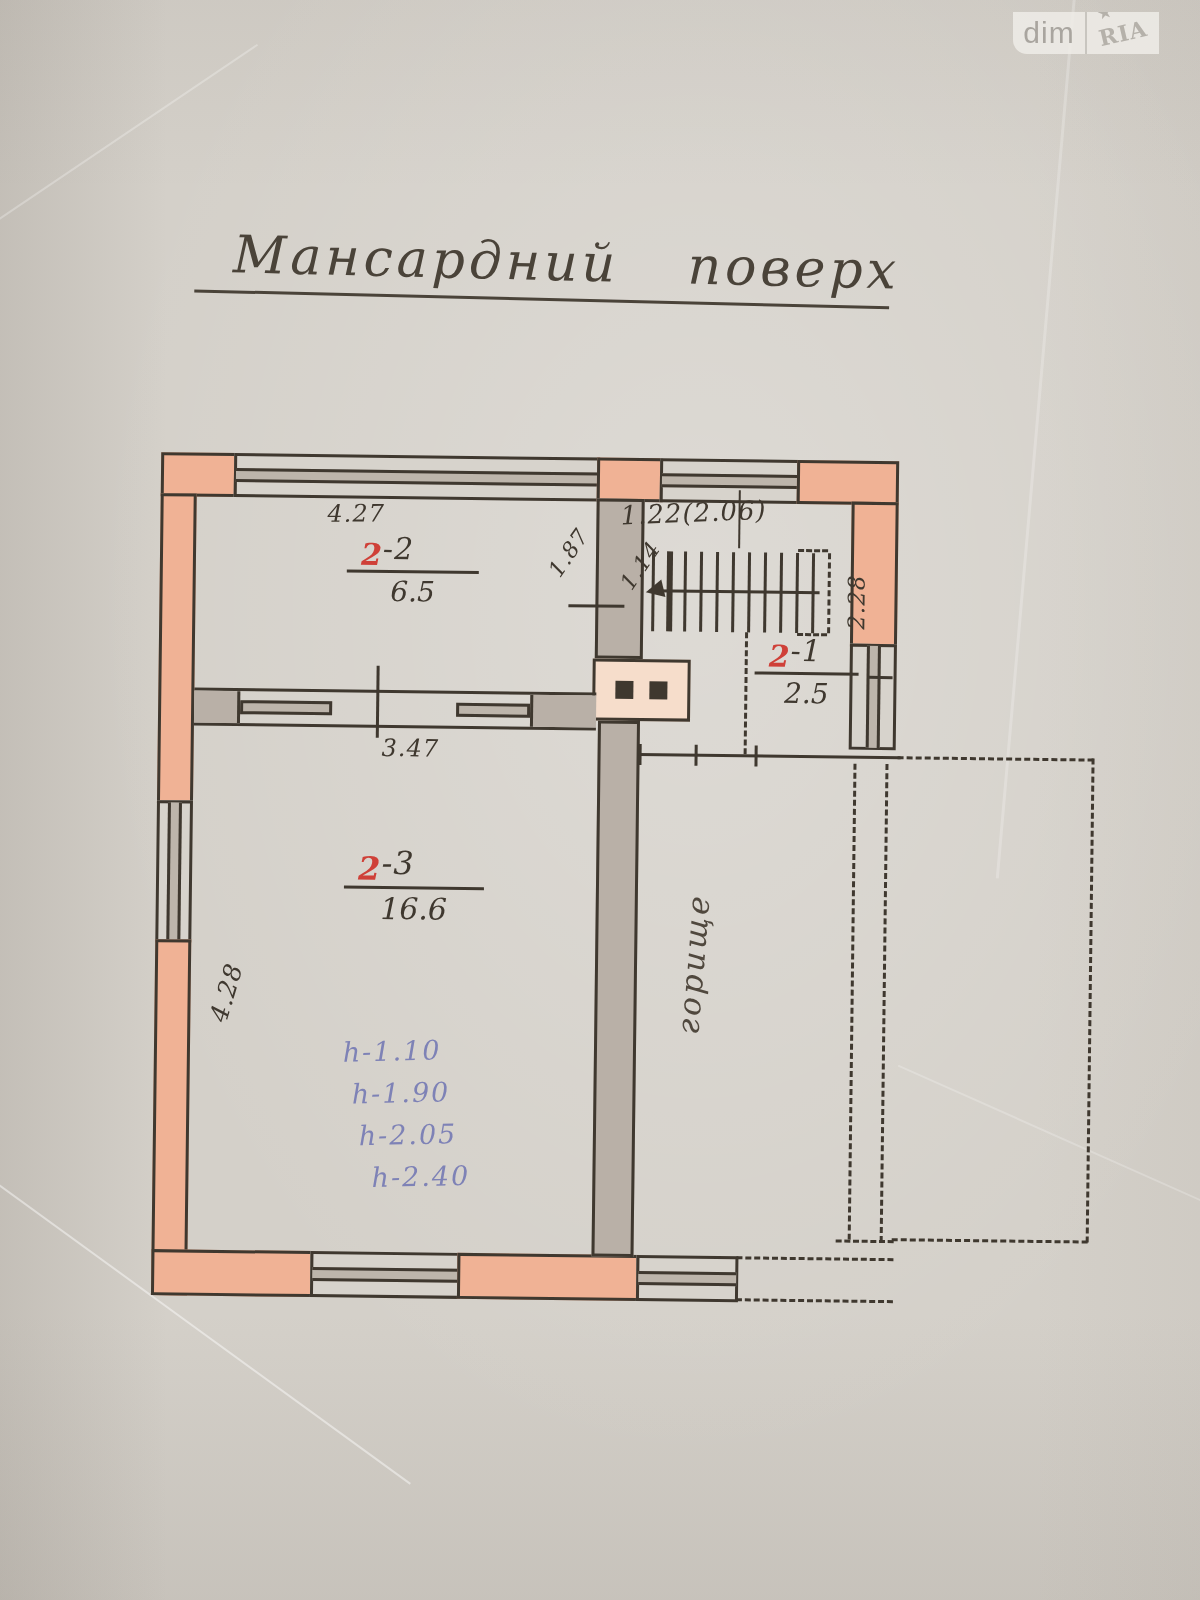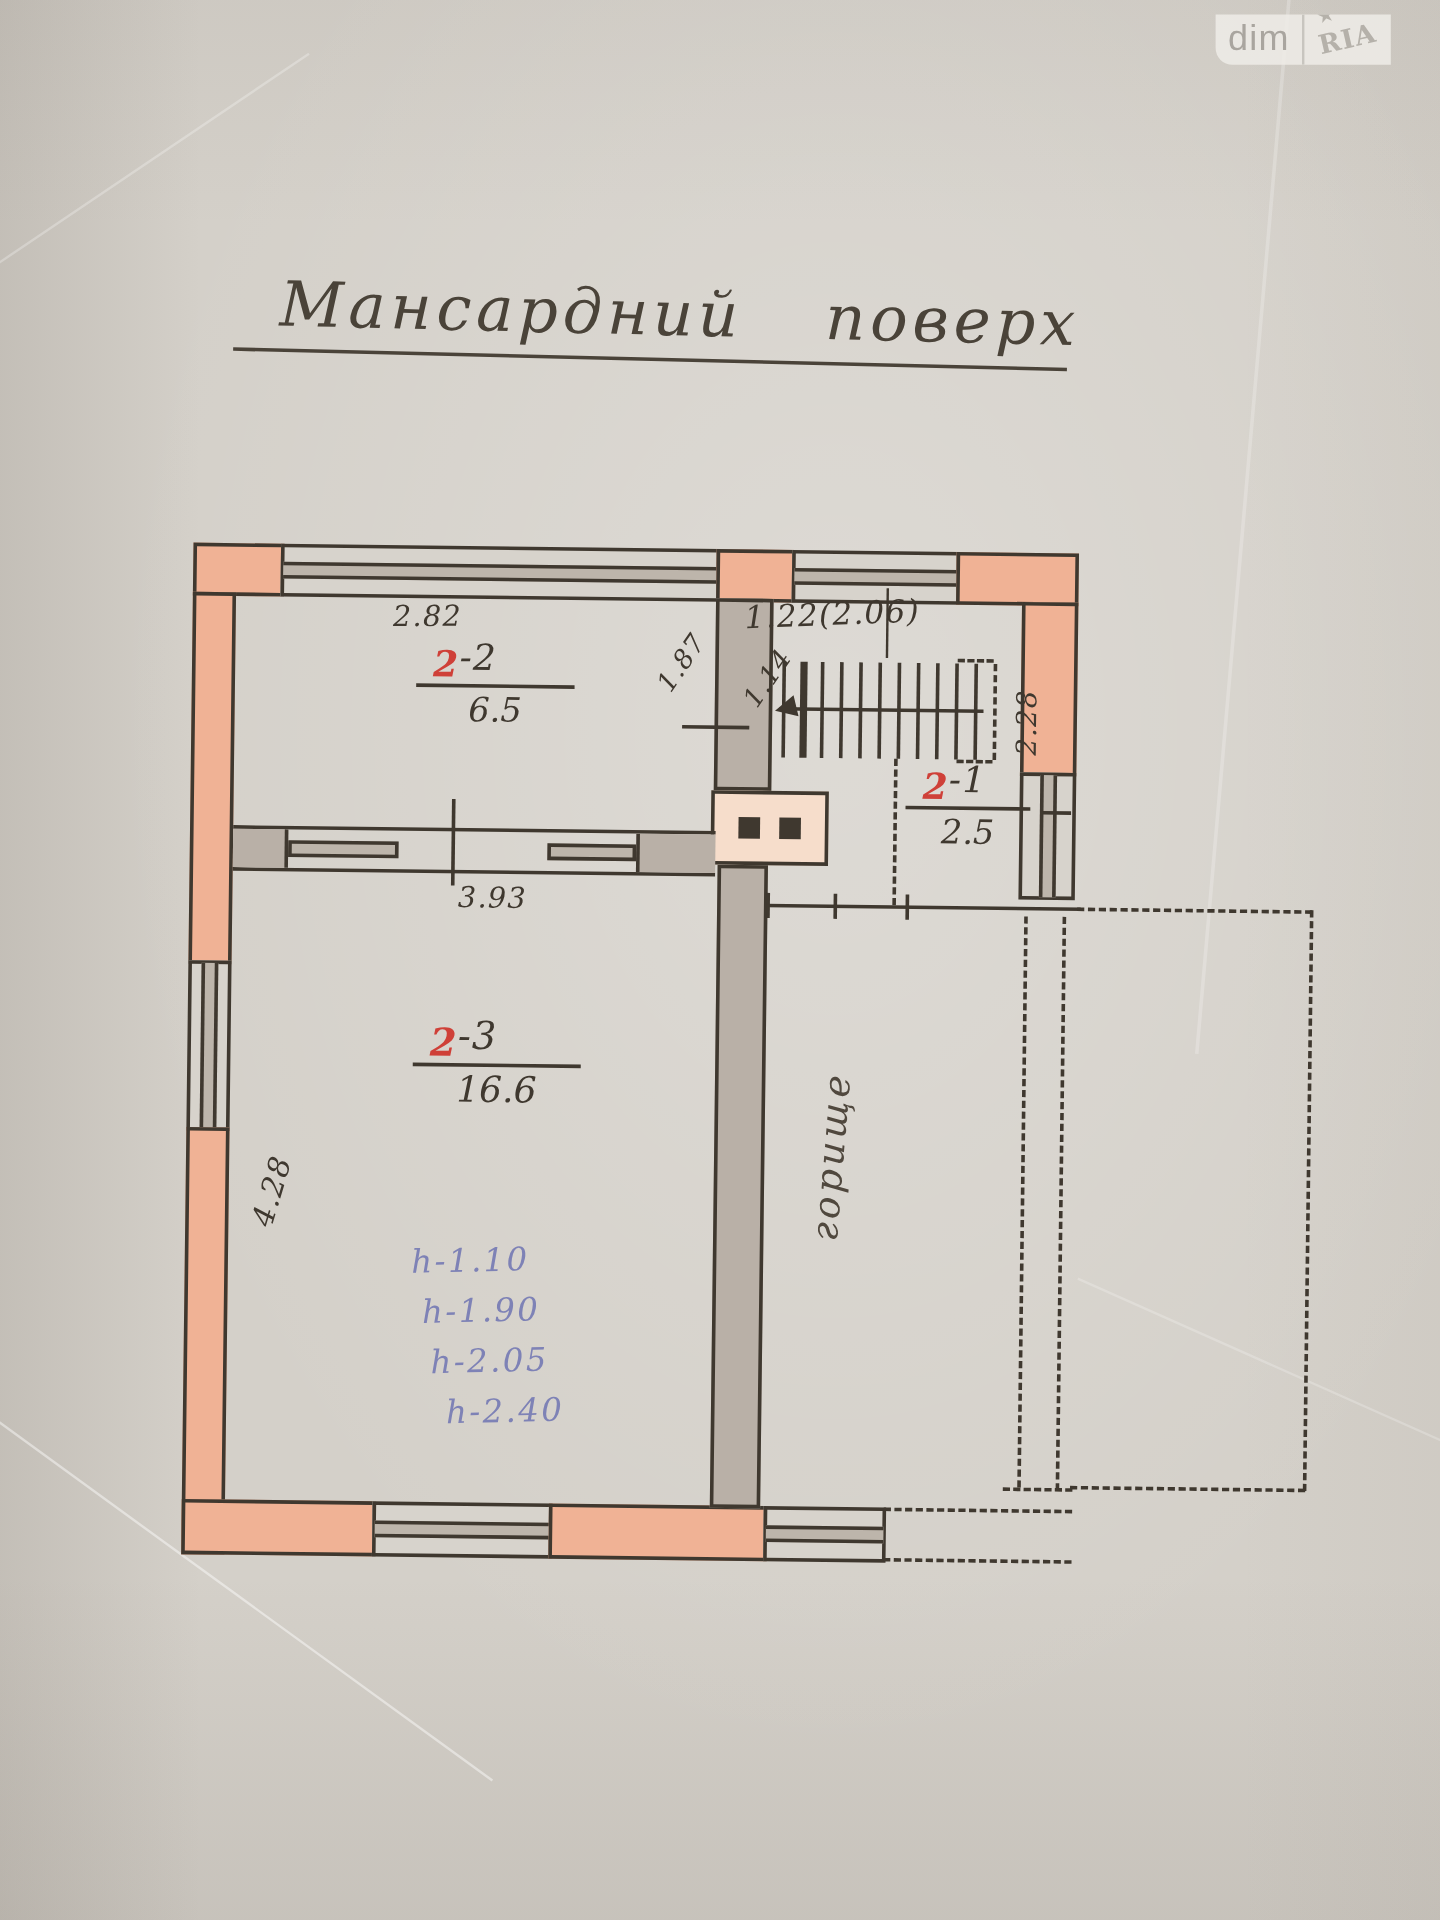--- a/index.html
+++ b/index.html
@@ -154,22 +154,22 @@
   </div>
   <div class="dash-v" style="left:602px;top:186px;height:122px;"></div>
 
   <div class="dash-v" style="left:712px;top:316px;height:476px;"></div>
   <div class="dash-v" style="left:744px;top:316px;height:478px;"></div>
   <div class="dash-h" style="left:700px;top:792px;width:58px;"></div>
   <div class="dash-h" style="left:756px;top:308px;width:196px;"></div>
   <div class="dash-v" style="left:950px;top:308px;height:484px;"></div>
   <div class="dash-h" style="left:756px;top:790px;width:196px;"></div>
 
-  <div class="dim" style="left:183px;top:58px;transform:rotate(-1deg);">2.82</div>
-  <div class="dim" style="left:240px;top:292px;">3.93</div>
+  <div class="dim" style="left:183px;top:58px;transform:rotate(-1deg);">4.27</div>
+  <div class="dim" style="left:240px;top:292px;">3.47</div>
   <div class="dim" style="left:476px;top:52px;transform:rotate(-3deg);font-size:26px;">1.22(2.06)</div>
   <div class="iline" style="left:594px;top:44px;width:2px;height:58px;"></div>
   <div class="dim" style="left:398px;top:96px;transform:rotate(-56deg);font-size:22px;">1.87</div>
   <div class="dim" style="left:470px;top:108px;transform:rotate(-56deg);font-size:22px;">1.14</div>
   <div class="iline" style="left:425px;top:160px;width:56px;height:3px;"></div>
   <div class="dim" style="left:700px;top:182px;transform:rotate(-90deg);transform-origin:0 0;font-size:23px;">2.28</div>
   <div class="dim" style="left:58px;top:538px;transform:rotate(-74deg);font-size:25px;">4.28</div>
 
   <div class="fraction" style="left:203px;top:95px;width:132px;">
     <div class="frac-top"><span class="rednum">2</span><span class="suffix">-2</span></div>

